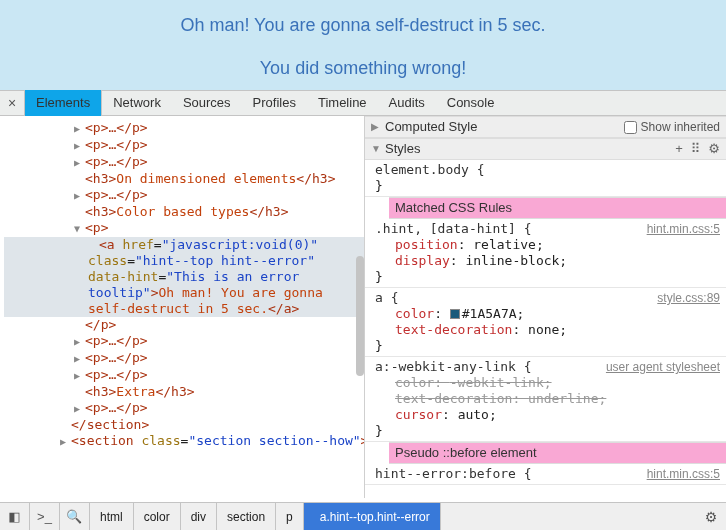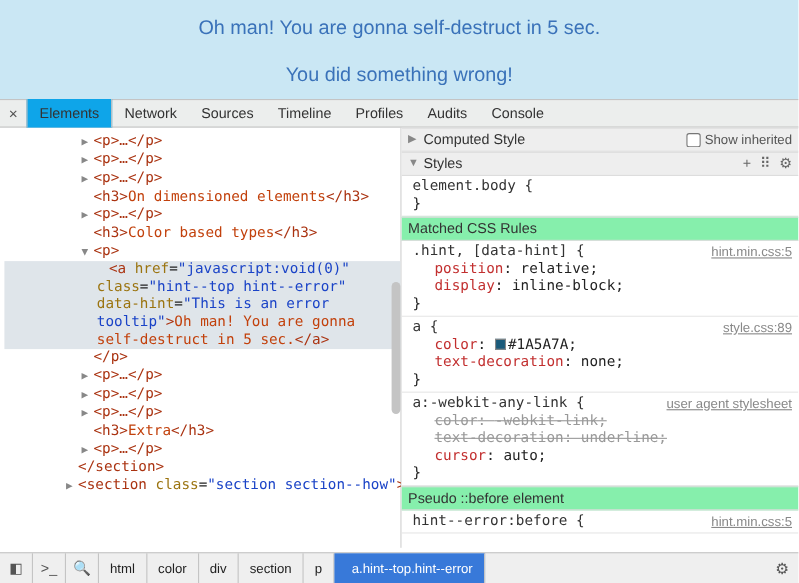--- a/index.html
+++ b/index.html
@@ -21,21 +21,21 @@
 .dr .arrow.open::before { content: "▼"; }
 .dr .arrow.closed::before { content: "▶"; }
 .dr.highlight { background: #dfe5ea; white-space: normal; padding-right: 10px; }
 .tag { color: #a31 ; }
 .attrname { color: #9b7410; }
 .attrval { color: #1a43c7; }
 .txt { color: #c2410c; }
 .styles-panel { flex: 1; border-left: 1px solid #cfcfcf; overflow: auto; font-family: Menlo, Consolas, monospace; font-size: 13px; line-height: 16px; position: relative; }
 .section-header { display: flex; align-items: center; background: #eee; border-top: 1px solid #ddd; border-bottom: 1px solid #ddd; padding: 2px 6px; font-family: "Lucida Grande", sans-serif; font-size: 13px; color: #333; }
 .section-header .disclosure { width: 14px; color: #888; font-size: 10px; }
-.section-header.sub { background: #86efac; }
+.section-header.sub { background: #f9a8d4; margin-left: 24px; }
 .section-header .spacer { flex: 1; }
 .section-header .tool { margin-left: 8px; color: #666; cursor: pointer; font-size: 13px; }
 input.showinh { margin-right: 4px; }
 .rule { padding: 2px 6px 2px 10px; border-bottom: 1px solid #e6e6e6; }
 .rule .selector { color: #333; }
 .rule .srclink { float: right; color: #888; text-decoration: underline; font-family: "Lucida Grande", sans-serif; font-size: 12px; cursor: pointer; }
 .rule .prop { padding-left: 20px; }
 .prop .pname { color: #c22f2f; }
 .prop .pval { color: #222; }
 .prop.strike { text-decoration: line-through; color: #999; }
@@ -59,22 +59,22 @@
   <div class="line1">Oh man! You are gonna self-destruct in 5 sec.</div>
   <div class="line2">You did something wrong!</div>
 </div>
 
 <div class="tabbar">
   <div class="close">×</div>
   <div id="tabs-container" style="display:flex;">
         <div class="tab active">Elements</div>
         <div class="tab">Network</div>
         <div class="tab">Sources</div>
+        <div class="tab">Profiles</div>
         <div class="tab">Timeline</div>
-        <div class="tab">Profiles</div>
         <div class="tab">Audits</div>
         <div class="tab">Console</div>
       </div>
 </div>
 
 <div class="devtools-body">
   <div class="dom-panel" id="dom-panel">
     <div class="dom-scrollbar"></div>
   <div class="dr lvl3"><span class="arrow closed"></span><span class="tag">&lt;p&gt;…&lt;/p&gt;</span></div>
         <div class="dr lvl3"><span class="arrow closed"></span><span class="tag">&lt;p&gt;…&lt;/p&gt;</span></div>

